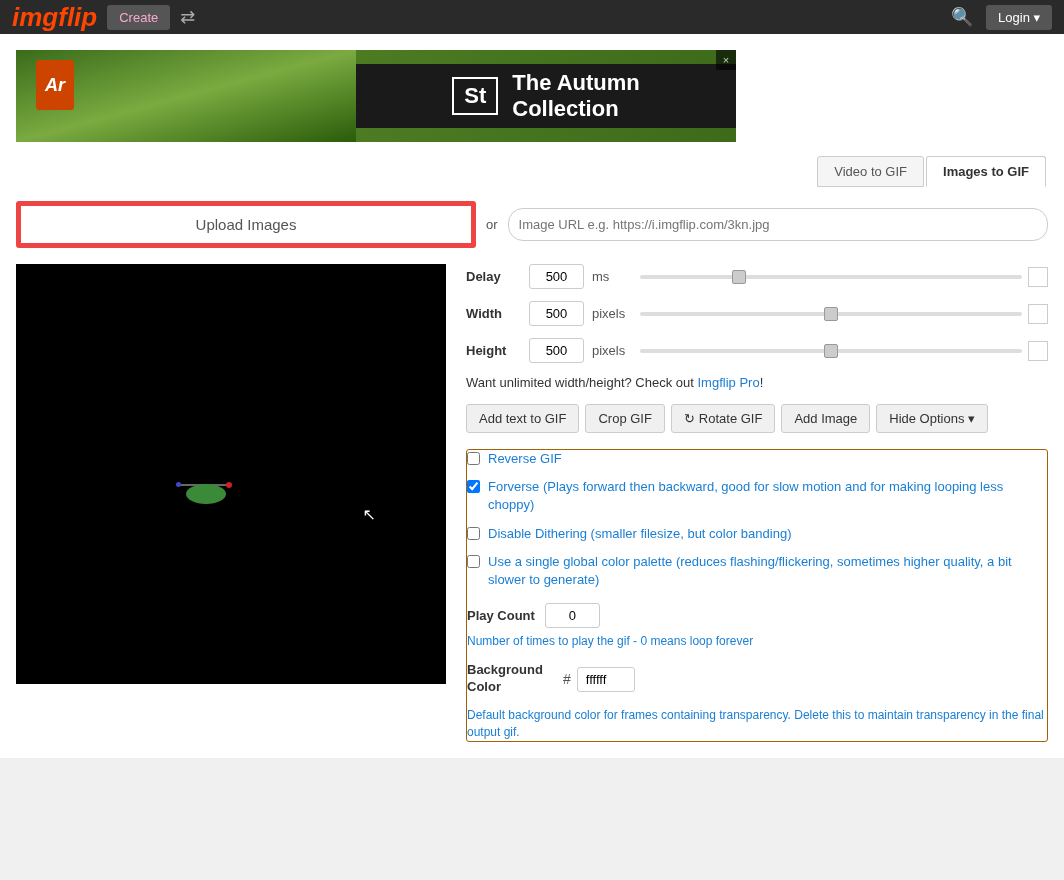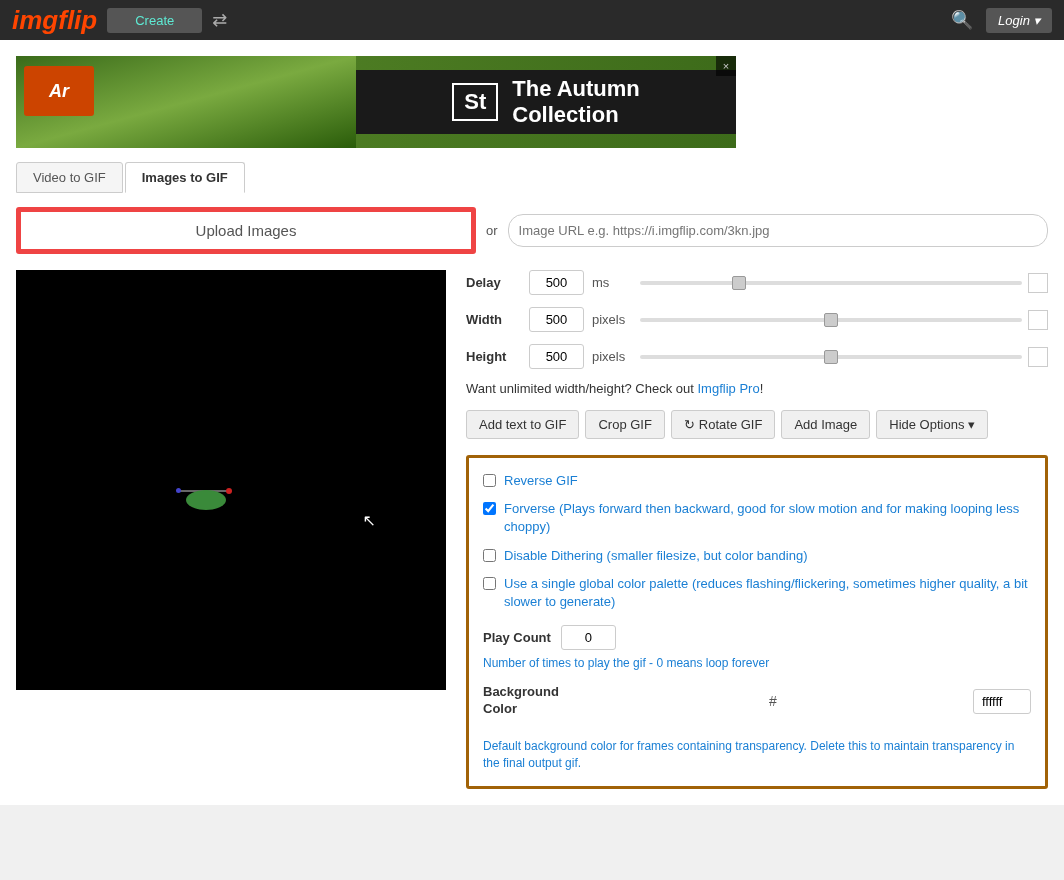--- a/index.html
+++ b/index.html
@@ -4,36 +4,36 @@
   <style>
     * { box-sizing: border-box; margin: 0; padding: 0; }
     body { font-family: Arial, sans-serif; font-size: 13px; background: #f0f0f0; color: #333; }
 
     
     #header {
       background: #2a2a2a;
       display: flex;
       align-items: center;
       padding: 0 12px;
-      height: 40px;
+      height: 34px;
       justify-content: space-between;
     }
     #logo-area { display: flex; align-items: center; gap: 10px; }
     #logo {
       font-size: 26px;
       font-weight: bold;
       color: white;
       font-style: italic;
     }
     #logo span { color: #ff4500; }
     #create-btn {
       background: #555;
-      color: #5eead4;
+      color: #f9a8d4;
       border: none;
-      padding: 5px 28px;
+      padding: 5px 12px;
       cursor: pointer;
       border-radius: 3px;
       font-size: 13px;
       display: flex;
       align-items: center;
       gap: 4px;
     }
     #shuffle-icon { color: #aaa; font-size: 18px; cursor: pointer; }
     #header-right { display: flex; align-items: center; gap: 12px; }
     #search-icon-btn { color: #aaa; font-size: 18px; cursor: pointer; background: none; border: none; }
@@ -41,32 +41,31 @@
       background: #555;
       color: white;
       border: none;
       padding: 5px 12px;
       cursor: pointer;
       border-radius: 3px;
       font-size: 13px;
       display: flex;
       align-items: center;
       gap: 4px;
-      font-style: italic;
     }
 
     
     #main { background: white; max-width: 1064px; margin: 0 auto; padding: 16px 16px; }
 
     
     #page-title { font-size: 24px; font-weight: bold; color: #333; margin-bottom: 4px; }
     #page-subtitle { font-size: 13px; color: #555; margin-bottom: 14px; }
 
     
-    #tabs { display: flex; gap: 0; margin-bottom: 14px; border-bottom: none; }
+    #tabs { display: flex; gap: 0; margin-bottom: 14px; border-bottom: none; justify-content: flex-end; }
     .tab {
       padding: 7px 16px;
       border: 1px solid #ccc;
       cursor: pointer;
       background: #f5f5f5;
       color: #555;
       font-size: 13px;
       border-radius: 3px 3px 0 0;
       margin-right: 2px;
     }
@@ -241,23 +240,22 @@
       border-radius: 3px;
       font-size: 13px;
       color: #333;
       display: flex;
       align-items: center;
       gap: 4px;
     }
 
     
     #options-panel {
-      border: 3px solid #a16207;
-      border-radius: 3px;
-      padding: 14px;
+      border: 1px solid #a16207;
+      border-radius: 3px;
       background: white;
     }
     .checkbox-row {
       display: flex;
       align-items: flex-start;
       gap: 8px;
       margin-bottom: 10px;
     }
     .checkbox-row input[type="checkbox"] { margin-top: 2px; }
     .checkbox-label { font-size: 13px; color: #1a7fd4; line-height: 1.4; }
@@ -280,22 +278,21 @@
       text-align: center;
     }
     #play-count-hint { font-size: 12px; color: #1a7fd4; }
 
     
     #bg-color-section { margin-top: 14px; }
     #bg-color-row {
       display: flex;
       align-items: center;
       gap: 6px;
-      margin-bottom: 20px;
-      justify-content: space-between;
+      margin-bottom: 11px;
     }
     #bg-color-label {
       font-size: 13px;
       font-weight: bold;
       color: #333;
       width: 90px;
       line-height: 1.3;
     }
     #hash-symbol { font-size: 14px; color: #555; }
     #bg-color-input {
@@ -393,21 +390,21 @@
 </div>
 
 <div id="main">
 
   <div id="top-area">
 
     <div id="ad-container" style="position:relative;">
       <div id="ad-img-area">
 
         <div style="position:absolute;top:0;left:0;width:100%;height:100%;background:linear-gradient(to bottom right,#3a6b1a,#7aaa40,#2a5c0a);"></div>
-        <div style="position:absolute;top:10px;left:8px;width:70px;height:50px;background:#cc4400;border-radius:3px;display:flex;align-items:center;justify-content:center;color:white;font-size:18px;font-weight:bold;font-style:italic;">Ar</div>
+        <div style="position:absolute;top:10px;left:20px;width:38px;height:50px;background:#cc4400;border-radius:3px;display:flex;align-items:center;justify-content:center;color:white;font-size:18px;font-weight:bold;font-style:italic;">Ar</div>
       </div>
       <div id="ad-right-area">
         <div id="ad-st-badge">St</div>
         <div id="ad-collection-text">
           <div>The Autumn</div>
           <div>Collection</div>
         </div>
       </div>
       <button id="ad-close-btn">×</button>
     </div>

